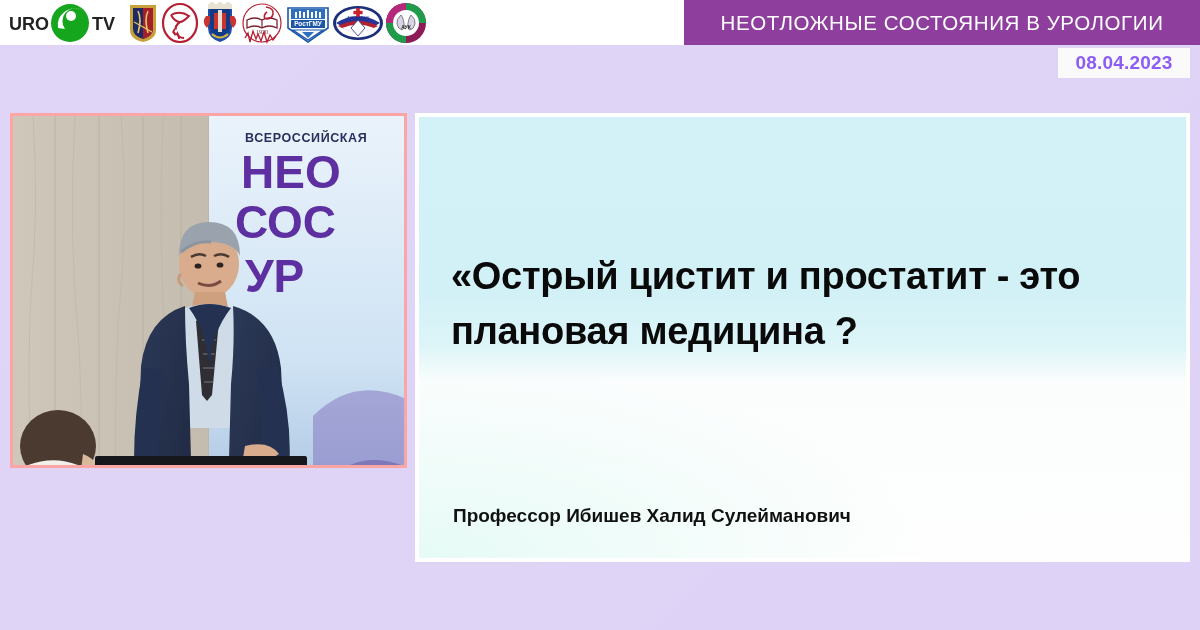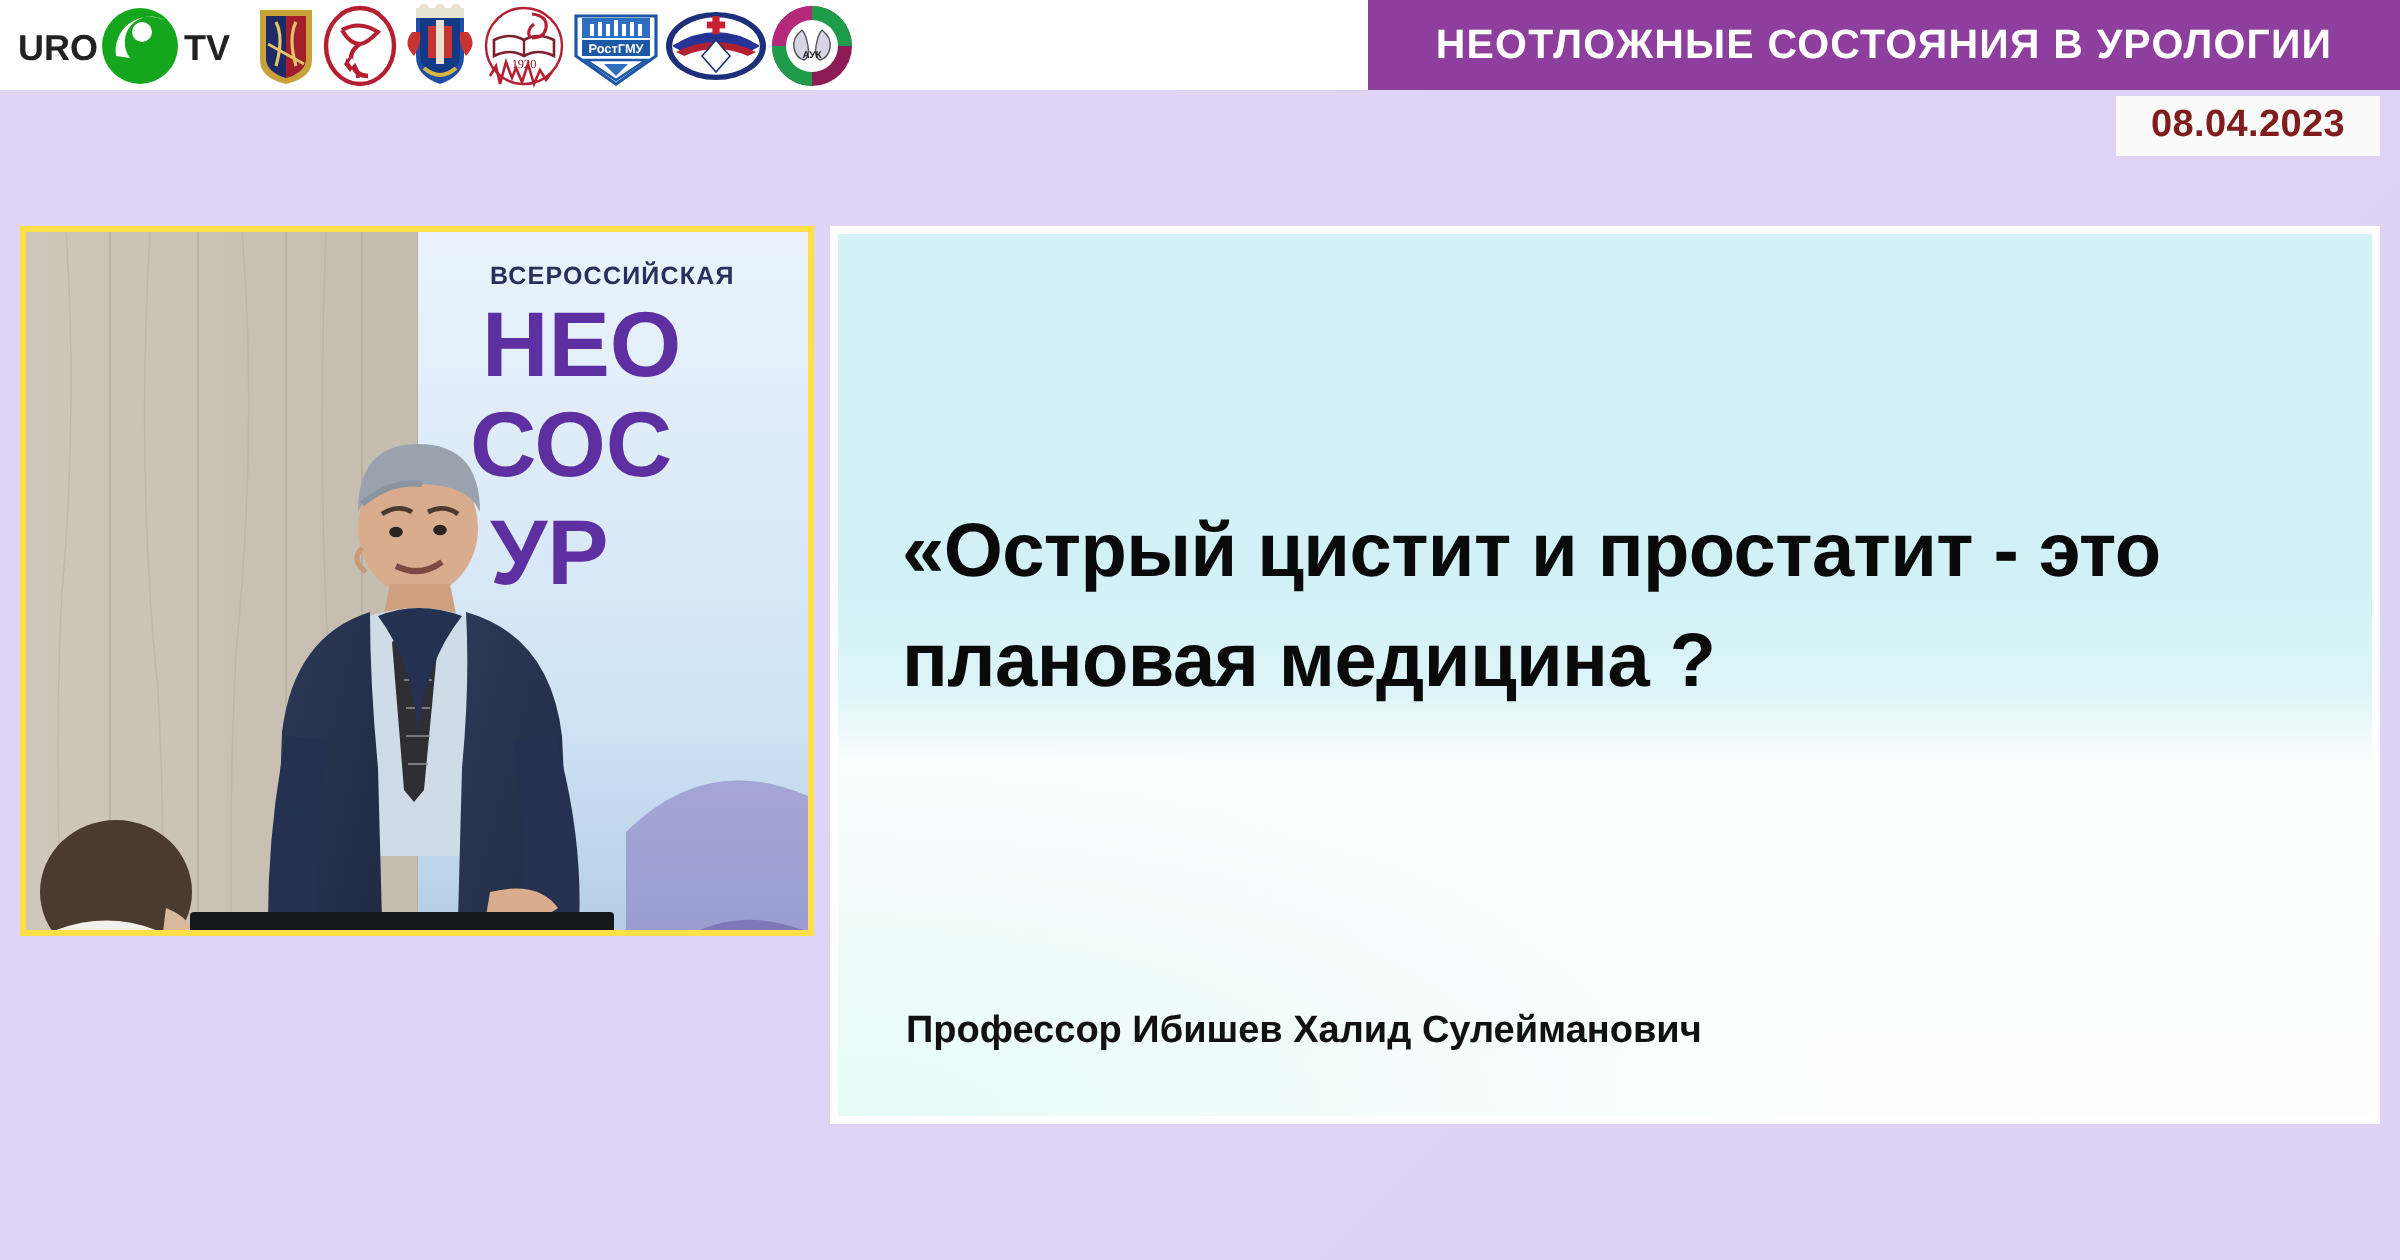--- a/index.html
+++ b/index.html
@@ -25,36 +25,36 @@
   }
   .logo { height:42px; width:auto; flex:0 0 auto; display:block; }
 
   
   .title-banner {
     position:absolute; left:684px; top:0; width:516px; height:45px;
     background:#8e3f9e; z-index:20;
     display:flex; align-items:center; justify-content:center;
   }
   .title-banner .txt {
-    color:#ffffff; font-size:20.5px; font-weight:700; letter-spacing:.6px;
+    color:#ffffff; font-size:20.5px; font-weight:400; letter-spacing:.6px;
     white-space:nowrap; font-family:"Liberation Sans", sans-serif;
   }
 
   
   .date-badge {
     position:absolute; left:1058px; top:48px; width:132px; height:30px;
     background:#fafafa; z-index:20;
     display:flex; align-items:center; justify-content:center;
   }
-  .date-badge .txt { color:#7f1d1d; font-size:19px; font-weight:700; letter-spacing:.2px; }
+  .date-badge .txt { color:#8b5cf6; font-size:19px; font-weight:700; letter-spacing:.2px; }
 
   
   .video-panel {
     position:absolute; left:10px; top:113px; width:397px; height:355px;
-    background:#fde047; padding:3px; z-index:15; overflow:hidden;
+    background:#fca5a5; padding:3px; z-index:15; overflow:hidden;
   }
   .video-inner { position:absolute; inset:3px; overflow:hidden; background:#c9c2b8; }
   .video-svg { position:absolute; inset:0; width:391px; height:443px; display:block; }
 
   
   .slide-panel {
     position:absolute; left:415px; top:113px; width:775px; height:449px;
     background:#ffffff; padding:4px; z-index:15; overflow:hidden;
   }
   .slide-inner {

